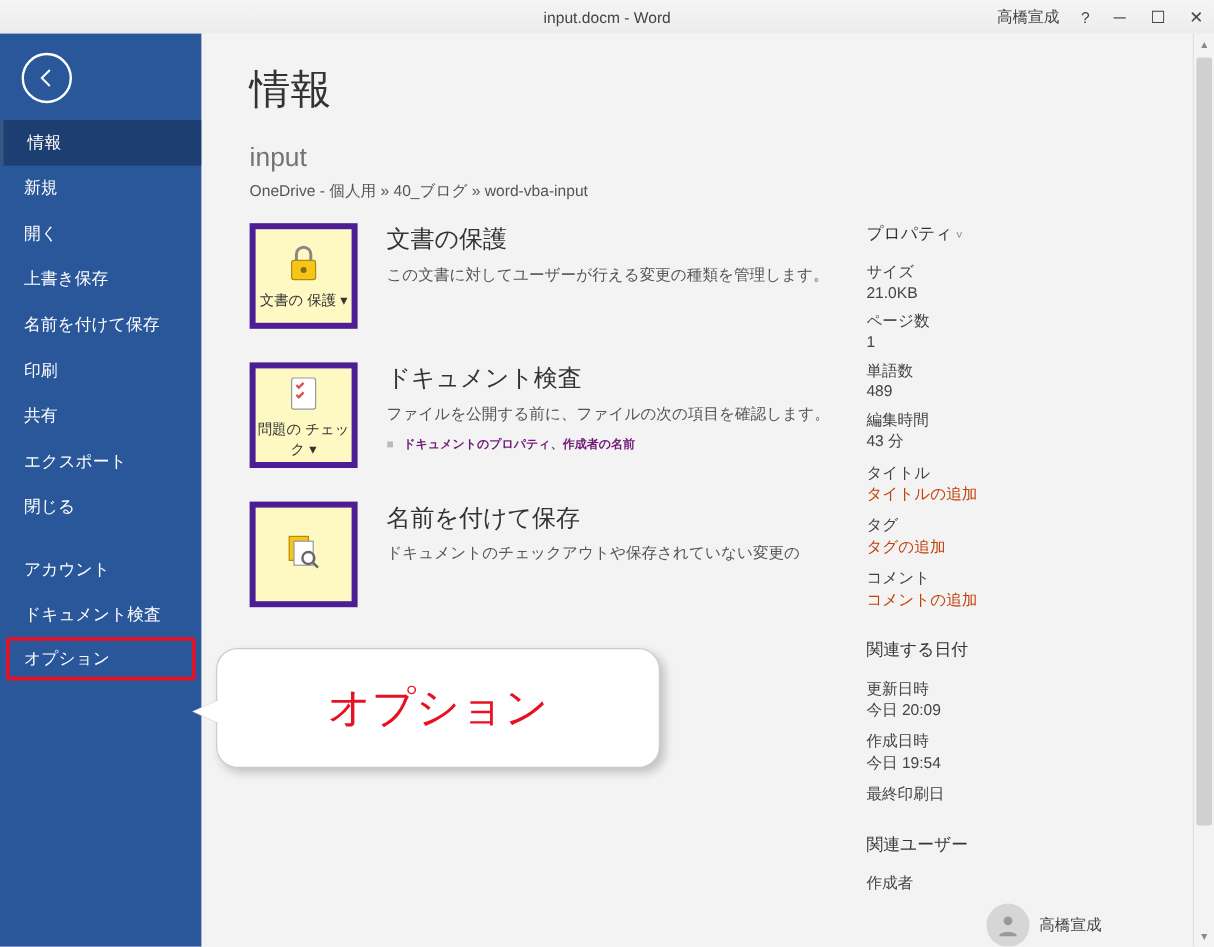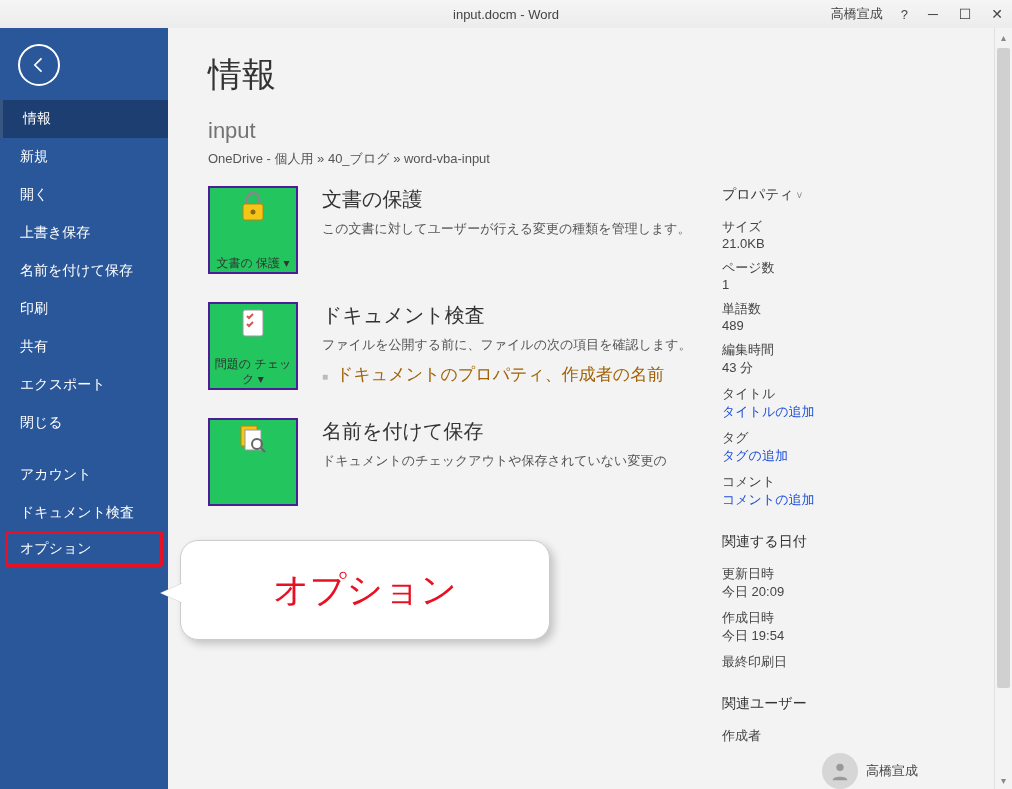--- a/index.html
+++ b/index.html
@@ -22,36 +22,36 @@
   .nav-item.highlighted { outline: 3px solid #e81123; outline-offset: -2px; border-radius: 2px; margin: 0 6px; padding: 8px 14px; }
   
   .main { flex: 1; background: #f3f3f3; padding: 24px 30px 24px 40px; overflow: hidden; position: relative; }
   .main h1 { font-size: 34px; font-weight: 400; color: #333; margin-bottom: 20px; }
   .docname { font-size: 22px; color: #737373; font-weight: 400; }
   .breadcrumb { font-size: 13px; color: #555; margin-top: 6px; margin-bottom: 18px; }
   
   .sections { display: flex; gap: 30px; }
   .leftcol { flex: 1; }
   .section { display: flex; gap: 24px; margin-bottom: 28px; }
-  .bigbtn { width: 90px; height: 88px; background: #22c55e; border: 2px solid #4c1d95; display: flex; flex-direction: column; align-items: center; justify-content: space-between; font-size: 12px; color: #333; cursor: pointer; }
+  .bigbtn { width: 90px; height: 88px; background: #fef9c3; border: 5px solid #4c1d95; display: flex; flex-direction: column; align-items: center; justify-content: center; font-size: 12px; color: #333; cursor: pointer; }
   .bigbtn .icon { width: 36px; height: 36px; margin-bottom: 6px; display: flex; align-items: center; justify-content: center; }
   .bigbtn .label { text-align: center; line-height: 1.3; }
   .section-body { flex: 1; }
   .section-title { font-size: 20px; color: #333; margin-bottom: 6px; font-weight: 400; }
   .section-desc { font-size: 13px; color: #555; line-height: 1.5; }
-  .section-sub { font-size: 17px; color: #a16207; margin-top: 8px; }
+  .section-sub { font-size: 10px; color: #701a75; margin-top: 8px; font-weight: bold; }
   .section-sub::before { content: "■"; color: #bbb; margin-right: 8px; font-size: 10px; }
   
   .props { width: 260px; font-size: 13px; color: #444; }
   .props h3 { font-size: 14px; font-weight: 400; color: #333; margin-bottom: 10px; }
   .props h3.clickable::after { content: " ˅"; color: #888; font-size: 10px; }
   .prop-row { display: flex; padding: 4px 0; flex-direction: column; }
   .prop-label { width: 90px; color: #444; }
   .prop-value { color: #444; }
-  .prop-value.placeholder { color: #1d4ed8; }
+  .prop-value.placeholder { color: #c2410c; }
   .props .group { margin-bottom: 20px; }
   .avatar-row { display: flex; align-items: center; gap: 8px; padding: 4px 0; }
   .avatar { width: 36px; height: 36px; border-radius: 50%; background: #d6d6d6; display: flex; align-items: center; justify-content: center; }
   .avatar svg { width: 22px; height: 22px; }
   .user-col { margin-left: 100px; }
   .add-author { color: #999; font-size: 12px; margin-top: 4px; margin-left: 100px; }
   
   .callout { position: absolute; left: 180px; top: 540px; width: 370px; height: 100px; background: #fff; border: 1px solid #ccc; border-radius: 18px; box-shadow: 4px 4px 8px rgba(0,0,0,0.2); display: flex; align-items: center; justify-content: center; }
   .callout-text { font-size: 36px; color: #e81123; font-weight: 400; }
   .callout-tail { position: absolute; left: -20px; top: 42px; width: 0; height: 0; border-top: 10px solid transparent; border-bottom: 10px solid transparent; border-right: 22px solid #fff; filter: drop-shadow(-1px 0 0 #ccc); }

